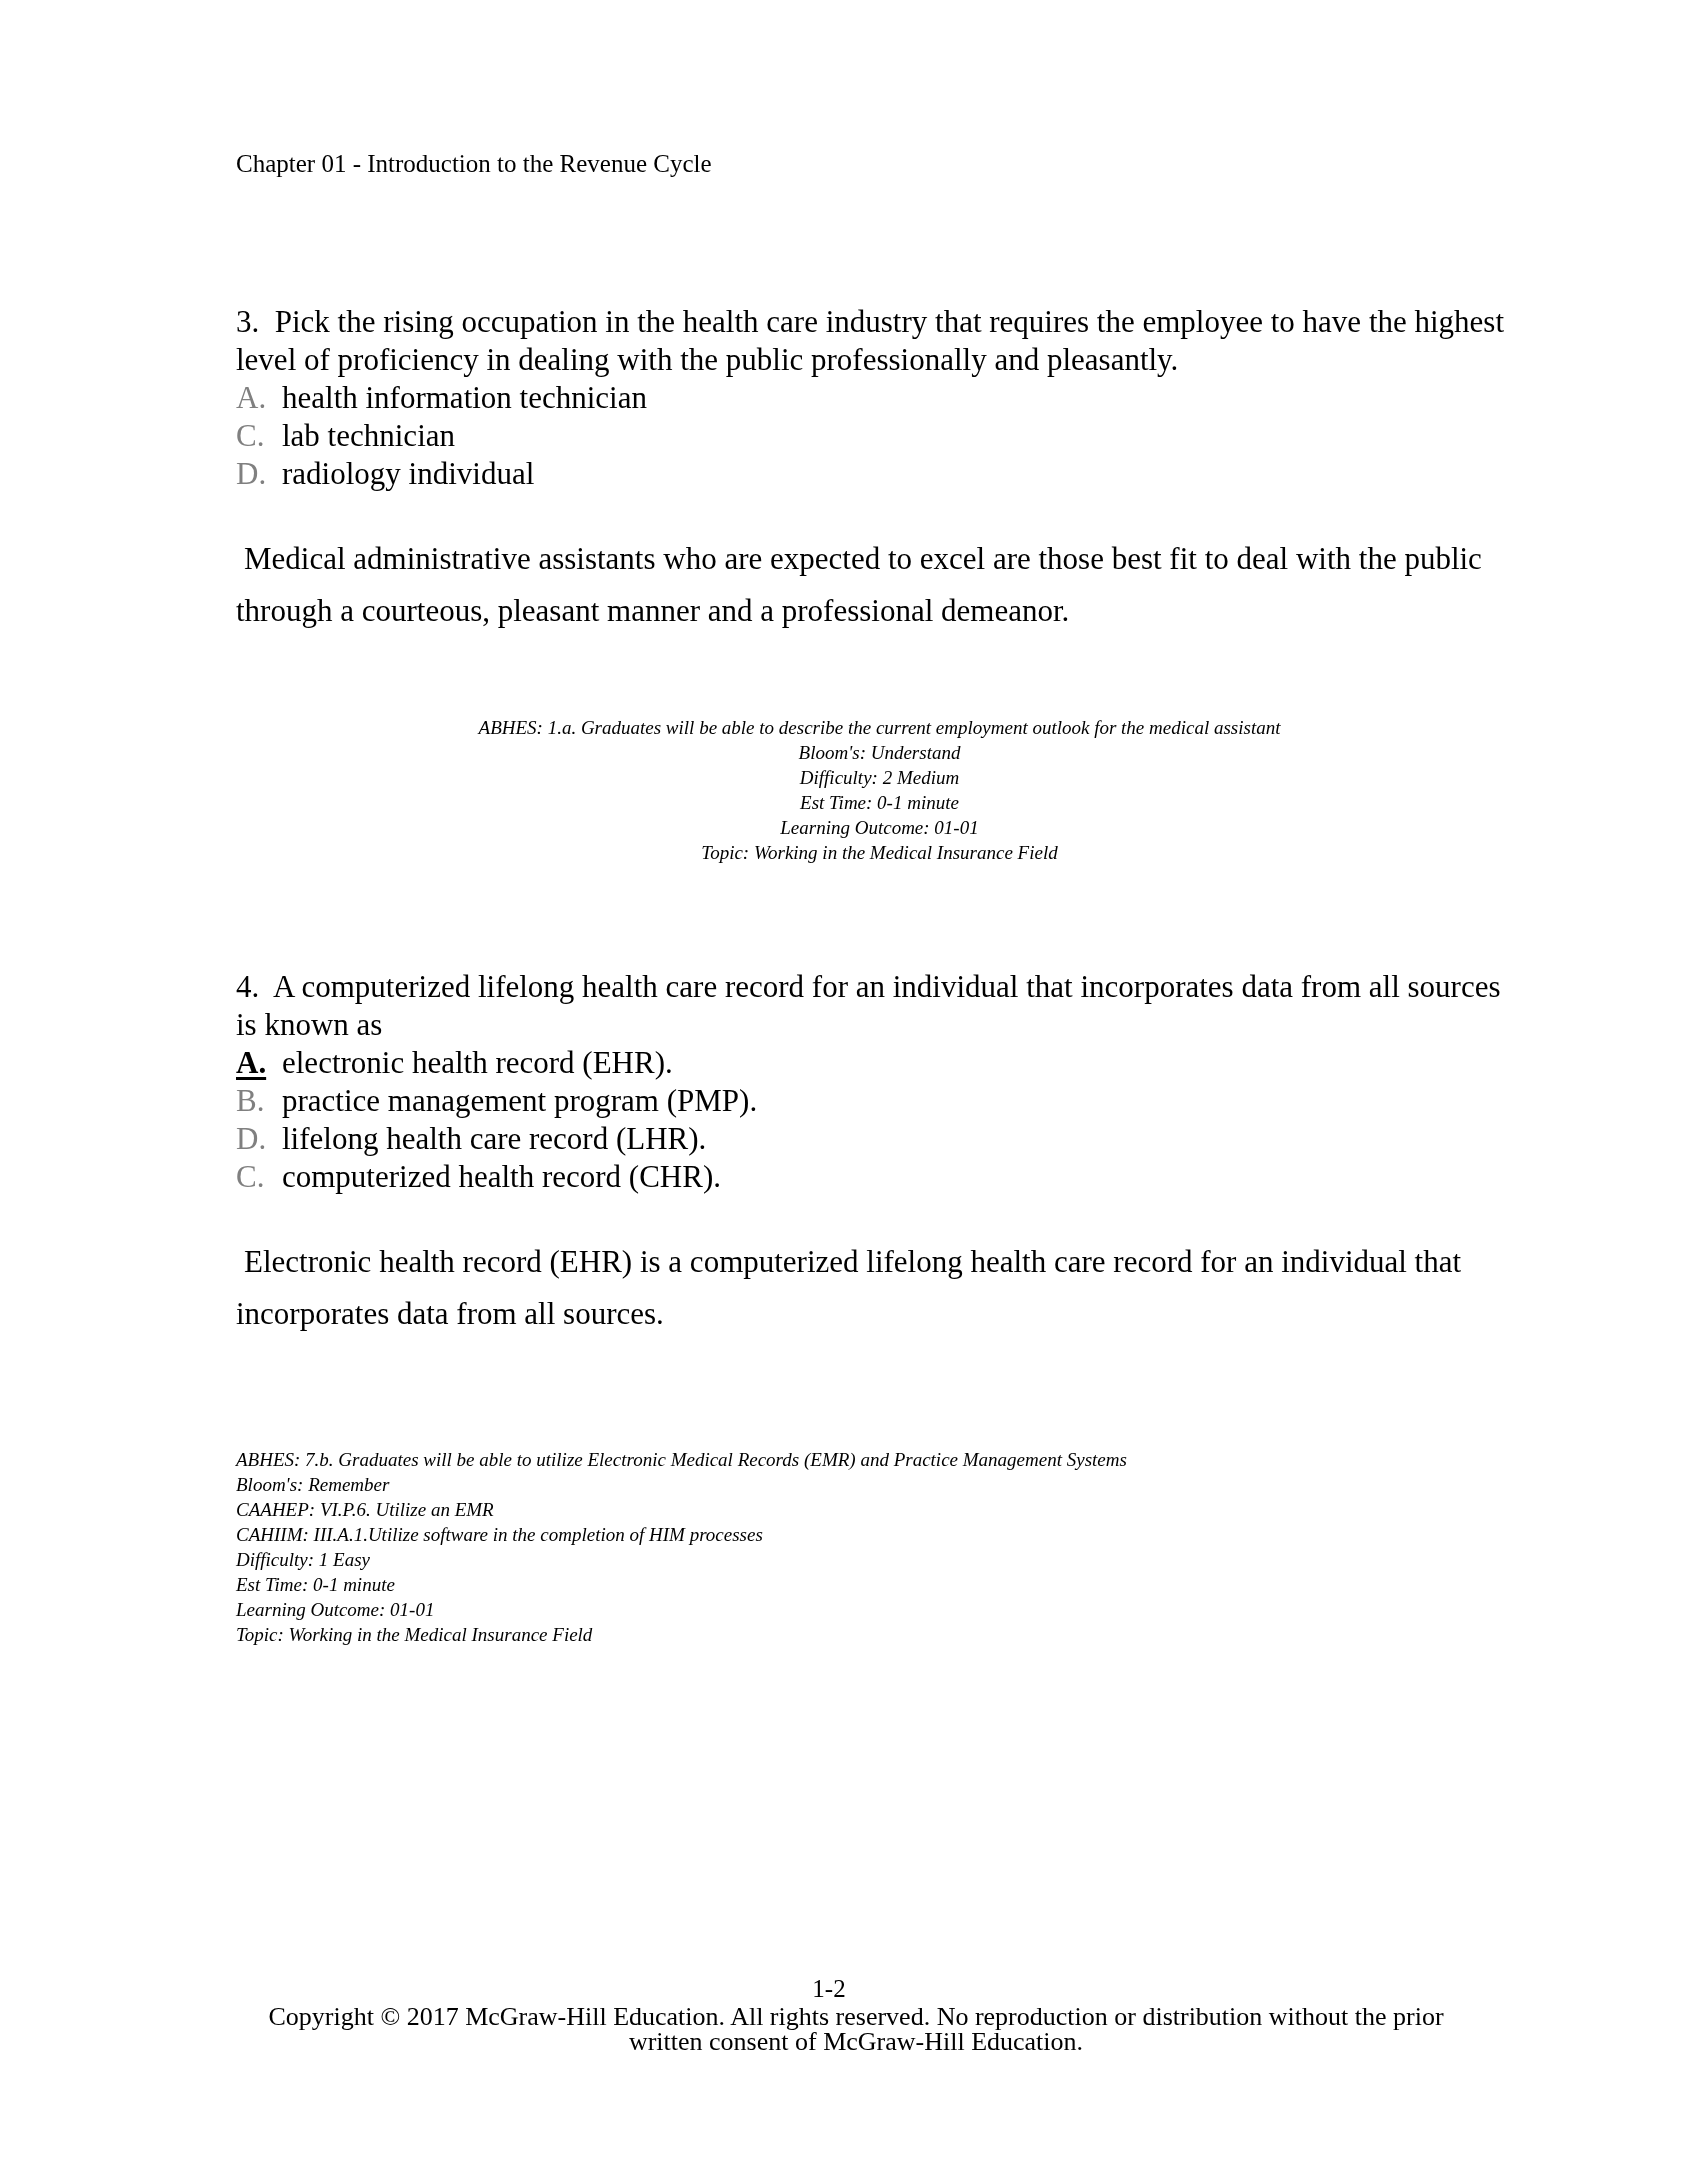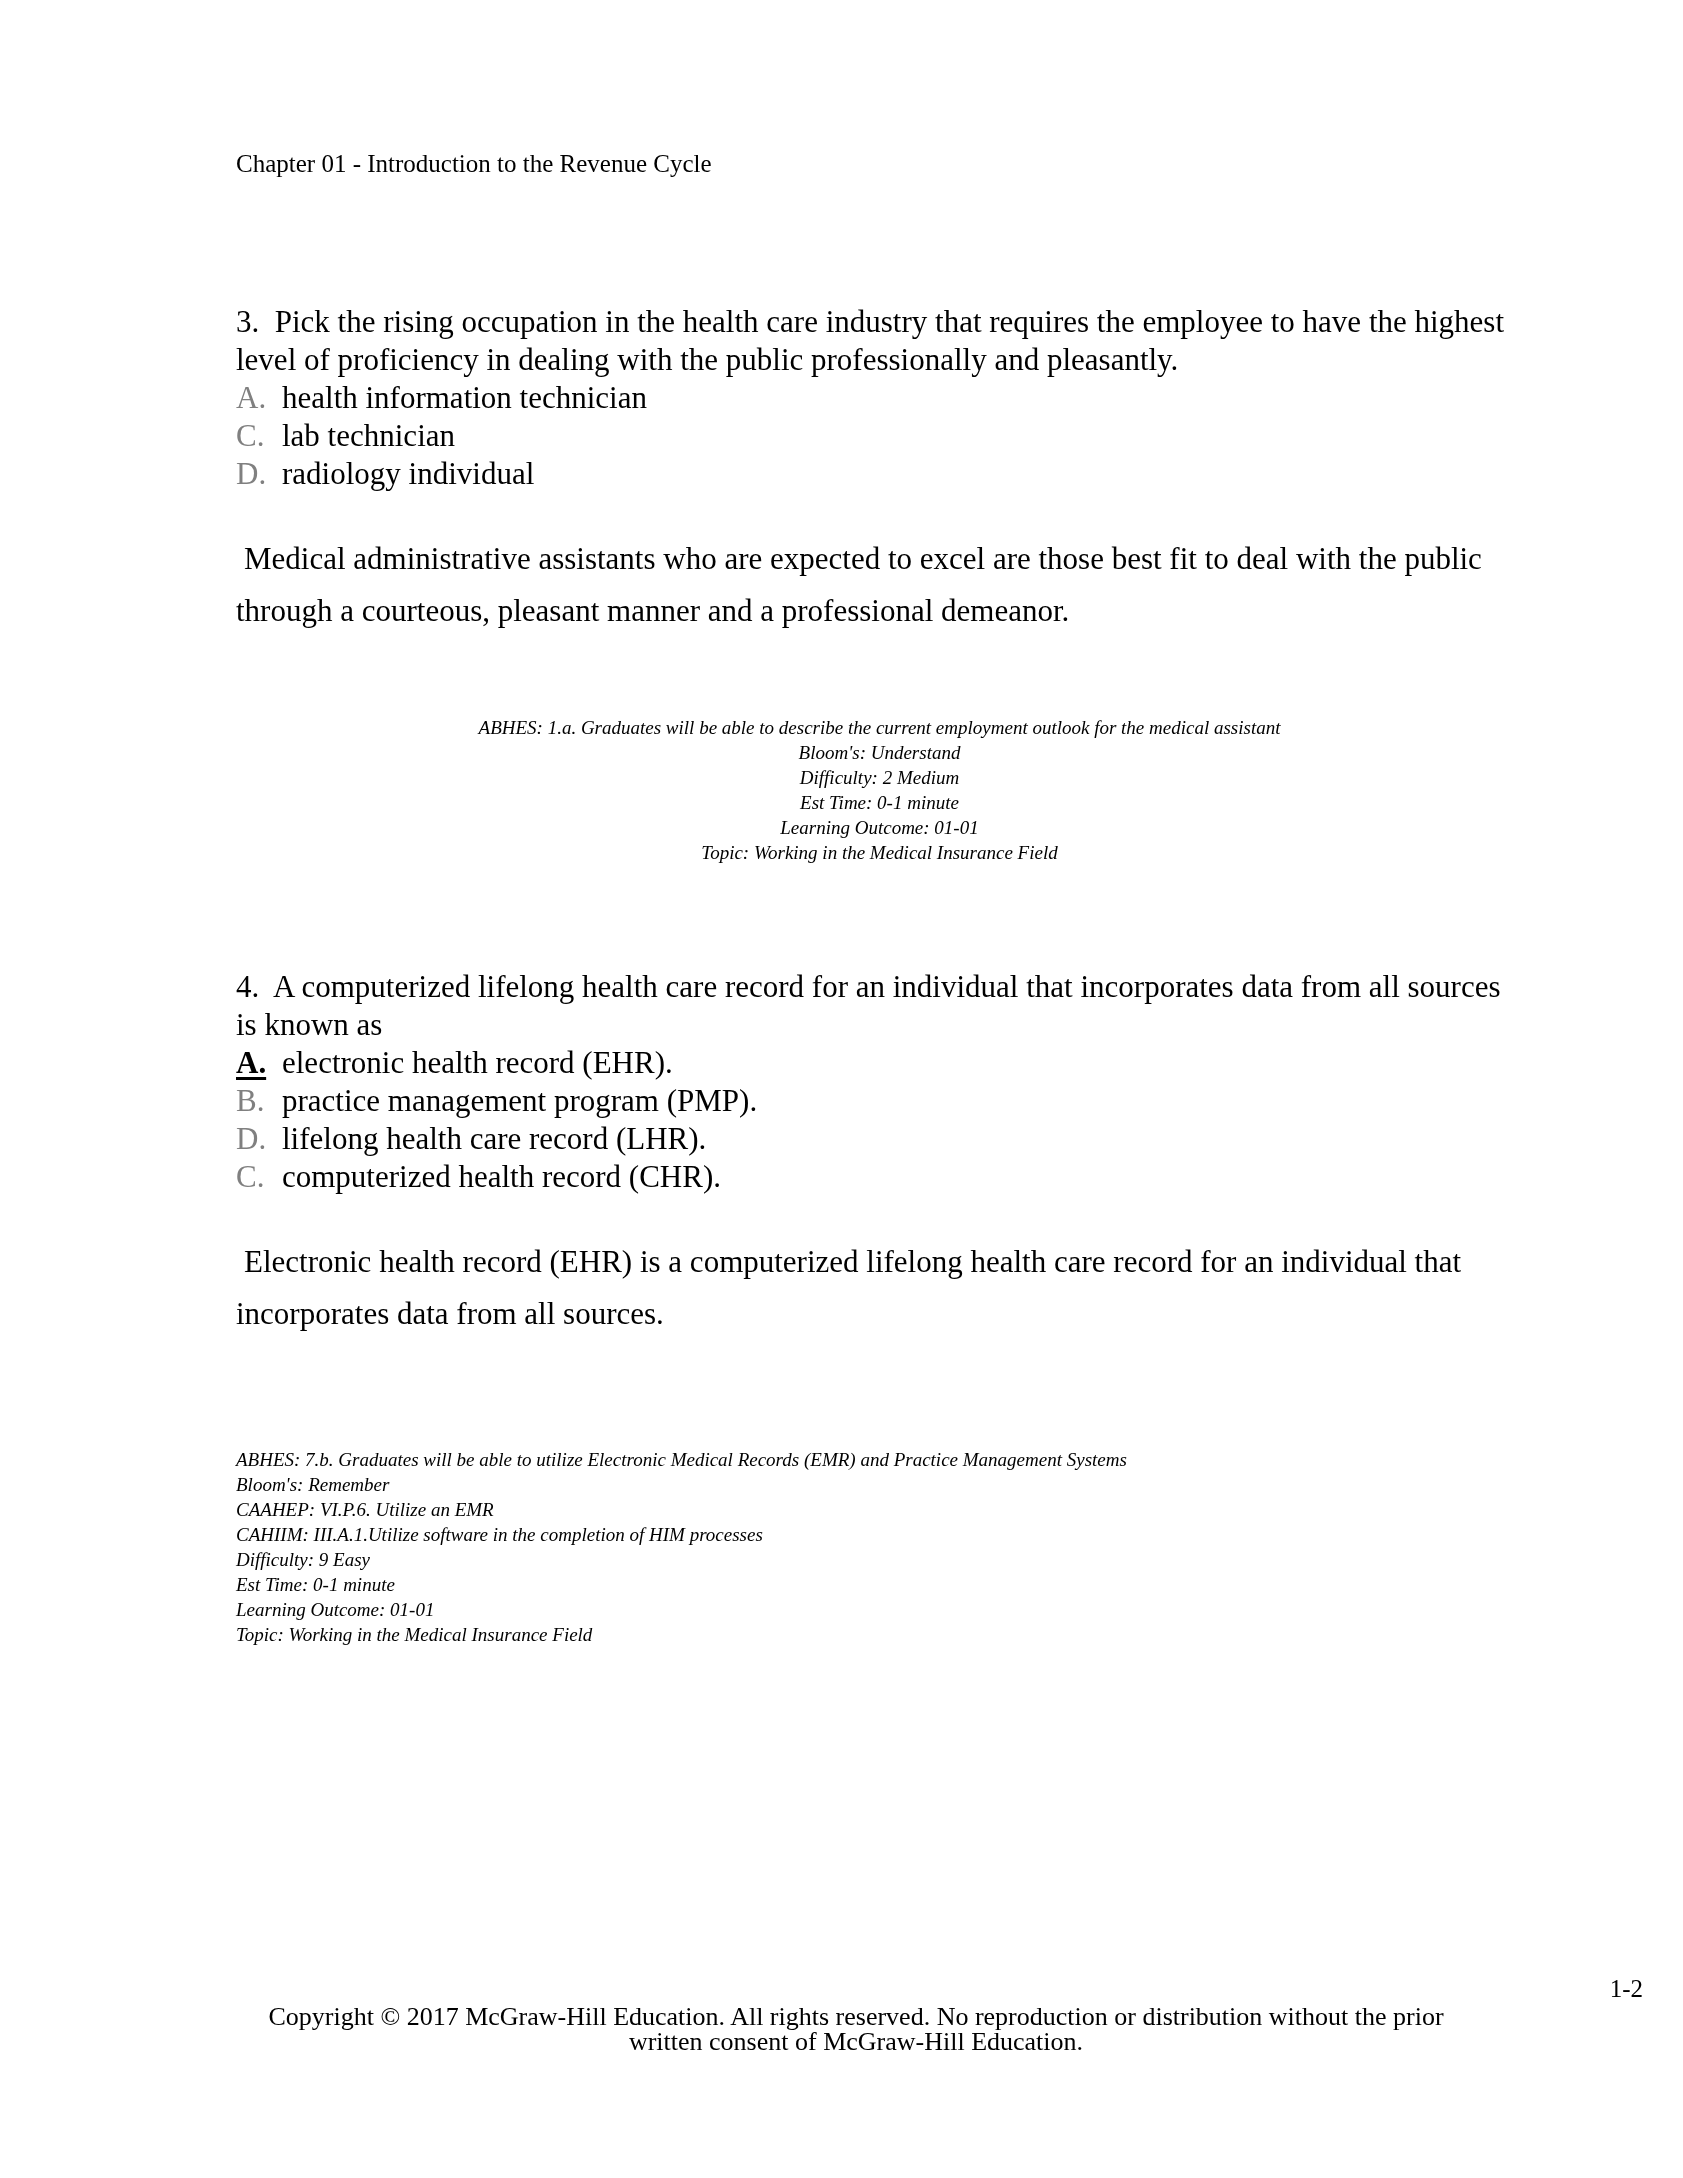--- a/index.html
+++ b/index.html
@@ -66,21 +66,21 @@
       line-height: 25px;
       white-space: nowrap;
     }
     .q3 .meta-block { margin-top: 78px; text-align: center; }
     .q4 .meta-block { margin-top: 107px; }
     .footer-page-number {
       position: absolute;
       left: 0;
       width: 1643px;
       top: 1974px;
-      text-align: right;
+      text-align: center;
       font-size: 25px;
       line-height: 30px;
       padding-left: 15px;
       box-sizing: border-box;
     }
     .footer-copyright {
       position: absolute;
       left: 267px;
       width: 1178px;
       top: 2004px;
@@ -129,21 +129,21 @@
   </div>
   <div class="option">
     <span class="option-letter">C.</span><span>computerized health record (CHR).</span>
   </div>
   <p class="explanation">Electronic health record (EHR) is a computerized lifelong health care record for an individual that incorporates data from all sources.</p>
   <div class="meta-block">
     <div class="meta">ABHES: 7.b. Graduates will be able to utilize Electronic Medical Records (EMR) and Practice Management Systems</div>
     <div class="meta">Bloom's: Remember</div>
     <div class="meta">CAAHEP: VI.P.6. Utilize an EMR</div>
     <div class="meta">CAHIIM: III.A.1.Utilize software in the completion of HIM processes</div>
-    <div class="meta">Difficulty: 9 Easy</div>
+    <div class="meta">Difficulty: 1 Easy</div>
     <div class="meta">Est Time: 0-1 minute</div>
     <div class="meta">Learning Outcome: 01-01</div>
     <div class="meta">Topic: Working in the Medical Insurance Field</div>
   </div>
 </div>
 
 <div class="footer-page-number">1-2</div>
 <div class="footer-copyright">Copyright © 2017 McGraw-Hill Education. All rights reserved. No reproduction or distribution without the prior written consent of McGraw-Hill Education.</div>
 
 

